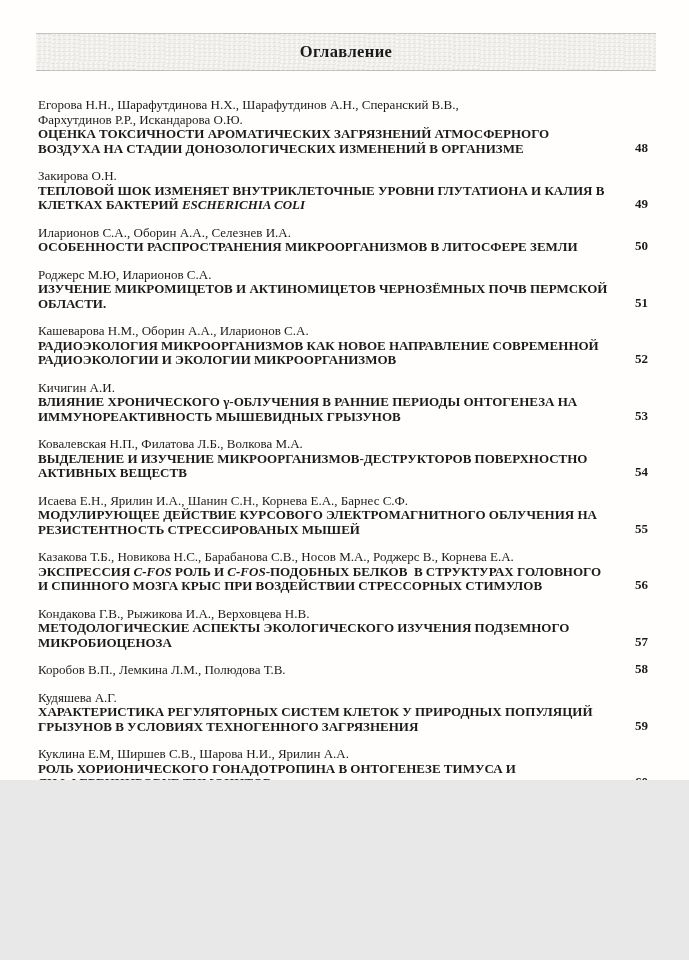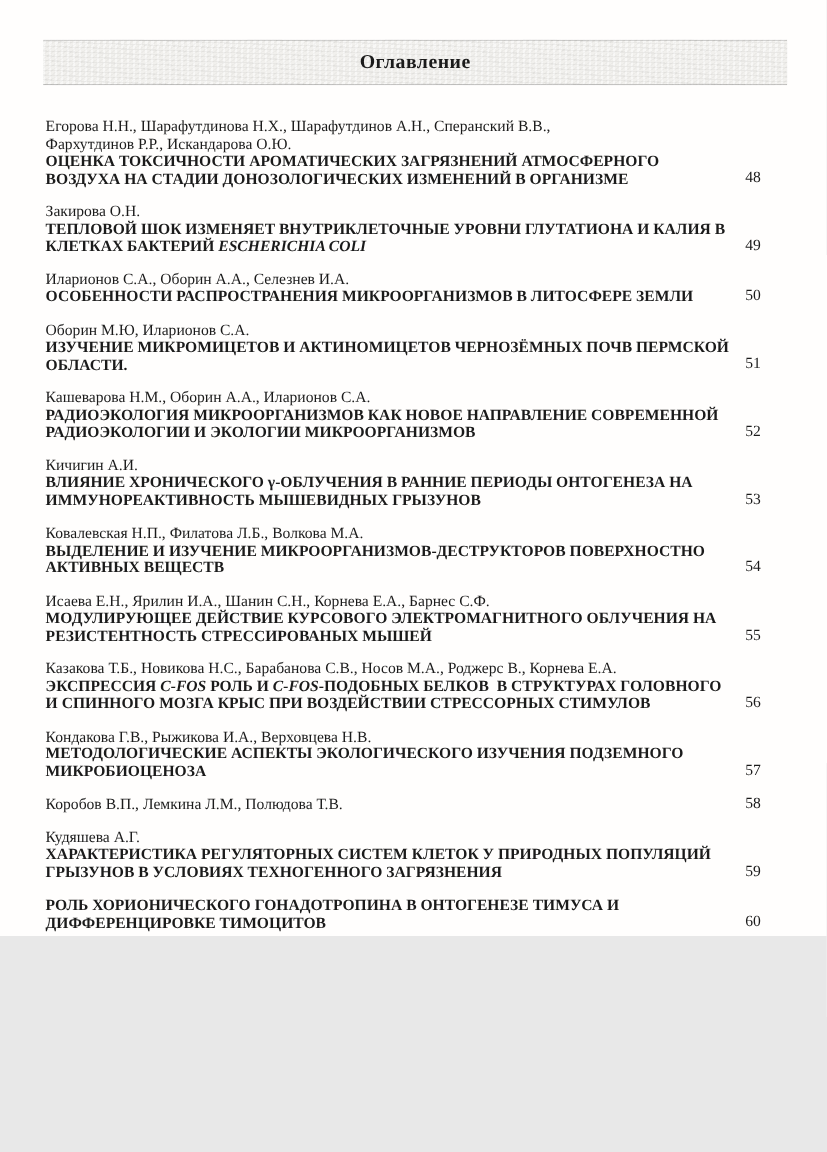--- a/index.html
+++ b/index.html
@@ -58,23 +58,23 @@
   }
   .title {
     font-weight: bold;
     font-size: 13px;
     line-height: 14.5px;
     white-space: pre;
   }
   .title .it { font-style: italic; }
   .pagenum {
     position: absolute;
-    right: 21px;
+    right: 7px;
     bottom: 1px;
-    font-weight: normal;
+    font-weight: bold;
     font-size: 13px;
     line-height: 14.5px;
   }
   .footer {
     position: absolute;
     left: 38px;
     right: 33px;
     top: 892px;
     height: 31px;
     display: flex;
@@ -136,21 +136,21 @@
   <div class="entry">
     <div class="entry-text">
       <div class="authors">Иларионов С.А., Оборин А.А., Селезнев И.А.</div>
       <div class="title"><span>ОСОБЕННОСТИ РАСПРОСТРАНЕНИЯ МИКРООРГАНИЗМОВ В ЛИТОСФЕРЕ ЗЕМЛИ</span></div>
     </div>
     <div class="pagenum">50</div>
   </div>
 
   <div class="entry">
     <div class="entry-text">
-      <div class="authors">Оборин М.Ю, Иларионов С.А.</div>
+      <div class="authors">Роджерс М.Ю, Иларионов С.А.</div>
       <div class="title"><span>ИЗУЧЕНИЕ МИКРОМИЦЕТОВ И АКТИНОМИЦЕТОВ ЧЕРНОЗЁМНЫХ ПОЧВ ПЕРМСКОЙ
 ОБЛАСТИ.</span></div>
     </div>
     <div class="pagenum">51</div>
   </div>
 
   <div class="entry">
     <div class="entry-text">
       <div class="authors">Кашеварова Н.М., Оборин А.А., Иларионов С.А.</div>
       <div class="title"><span>РАДИОЭКОЛОГИЯ МИКРООРГАНИЗМОВ КАК НОВОЕ НАПРАВЛЕНИЕ СОВРЕМЕННОЙ
@@ -215,20 +215,21 @@
     <div class="entry-text">
       <div class="authors">Кудяшева А.Г.</div>
       <div class="title"><span>ХАРАКТЕРИСТИКА РЕГУЛЯТОРНЫХ СИСТЕМ КЛЕТОК У ПРИРОДНЫХ ПОПУЛЯЦИЙ
 ГРЫЗУНОВ В УСЛОВИЯХ ТЕХНОГЕННОГО ЗАГРЯЗНЕНИЯ</span></div>
     </div>
     <div class="pagenum">59</div>
   </div>
 
   <div class="entry">
     <div class="entry-text">
+      <div class="authors">Куклина Е.М, Ширшев С.В., Шарова Н.И., Ярилин А.А.</div>
       <div class="title"><span>РОЛЬ ХОРИОНИЧЕСКОГО ГОНАДОТРОПИНА В ОНТОГЕНЕЗЕ ТИМУСА И
 ДИФФЕРЕНЦИРОВКЕ ТИМОЦИТОВ</span></div>
     </div>
     <div class="pagenum">60</div>
   </div>
 </div>
 
   <div class="footer">
     <div class="folio-box scan-band">
       <span class="folio">194</span>

